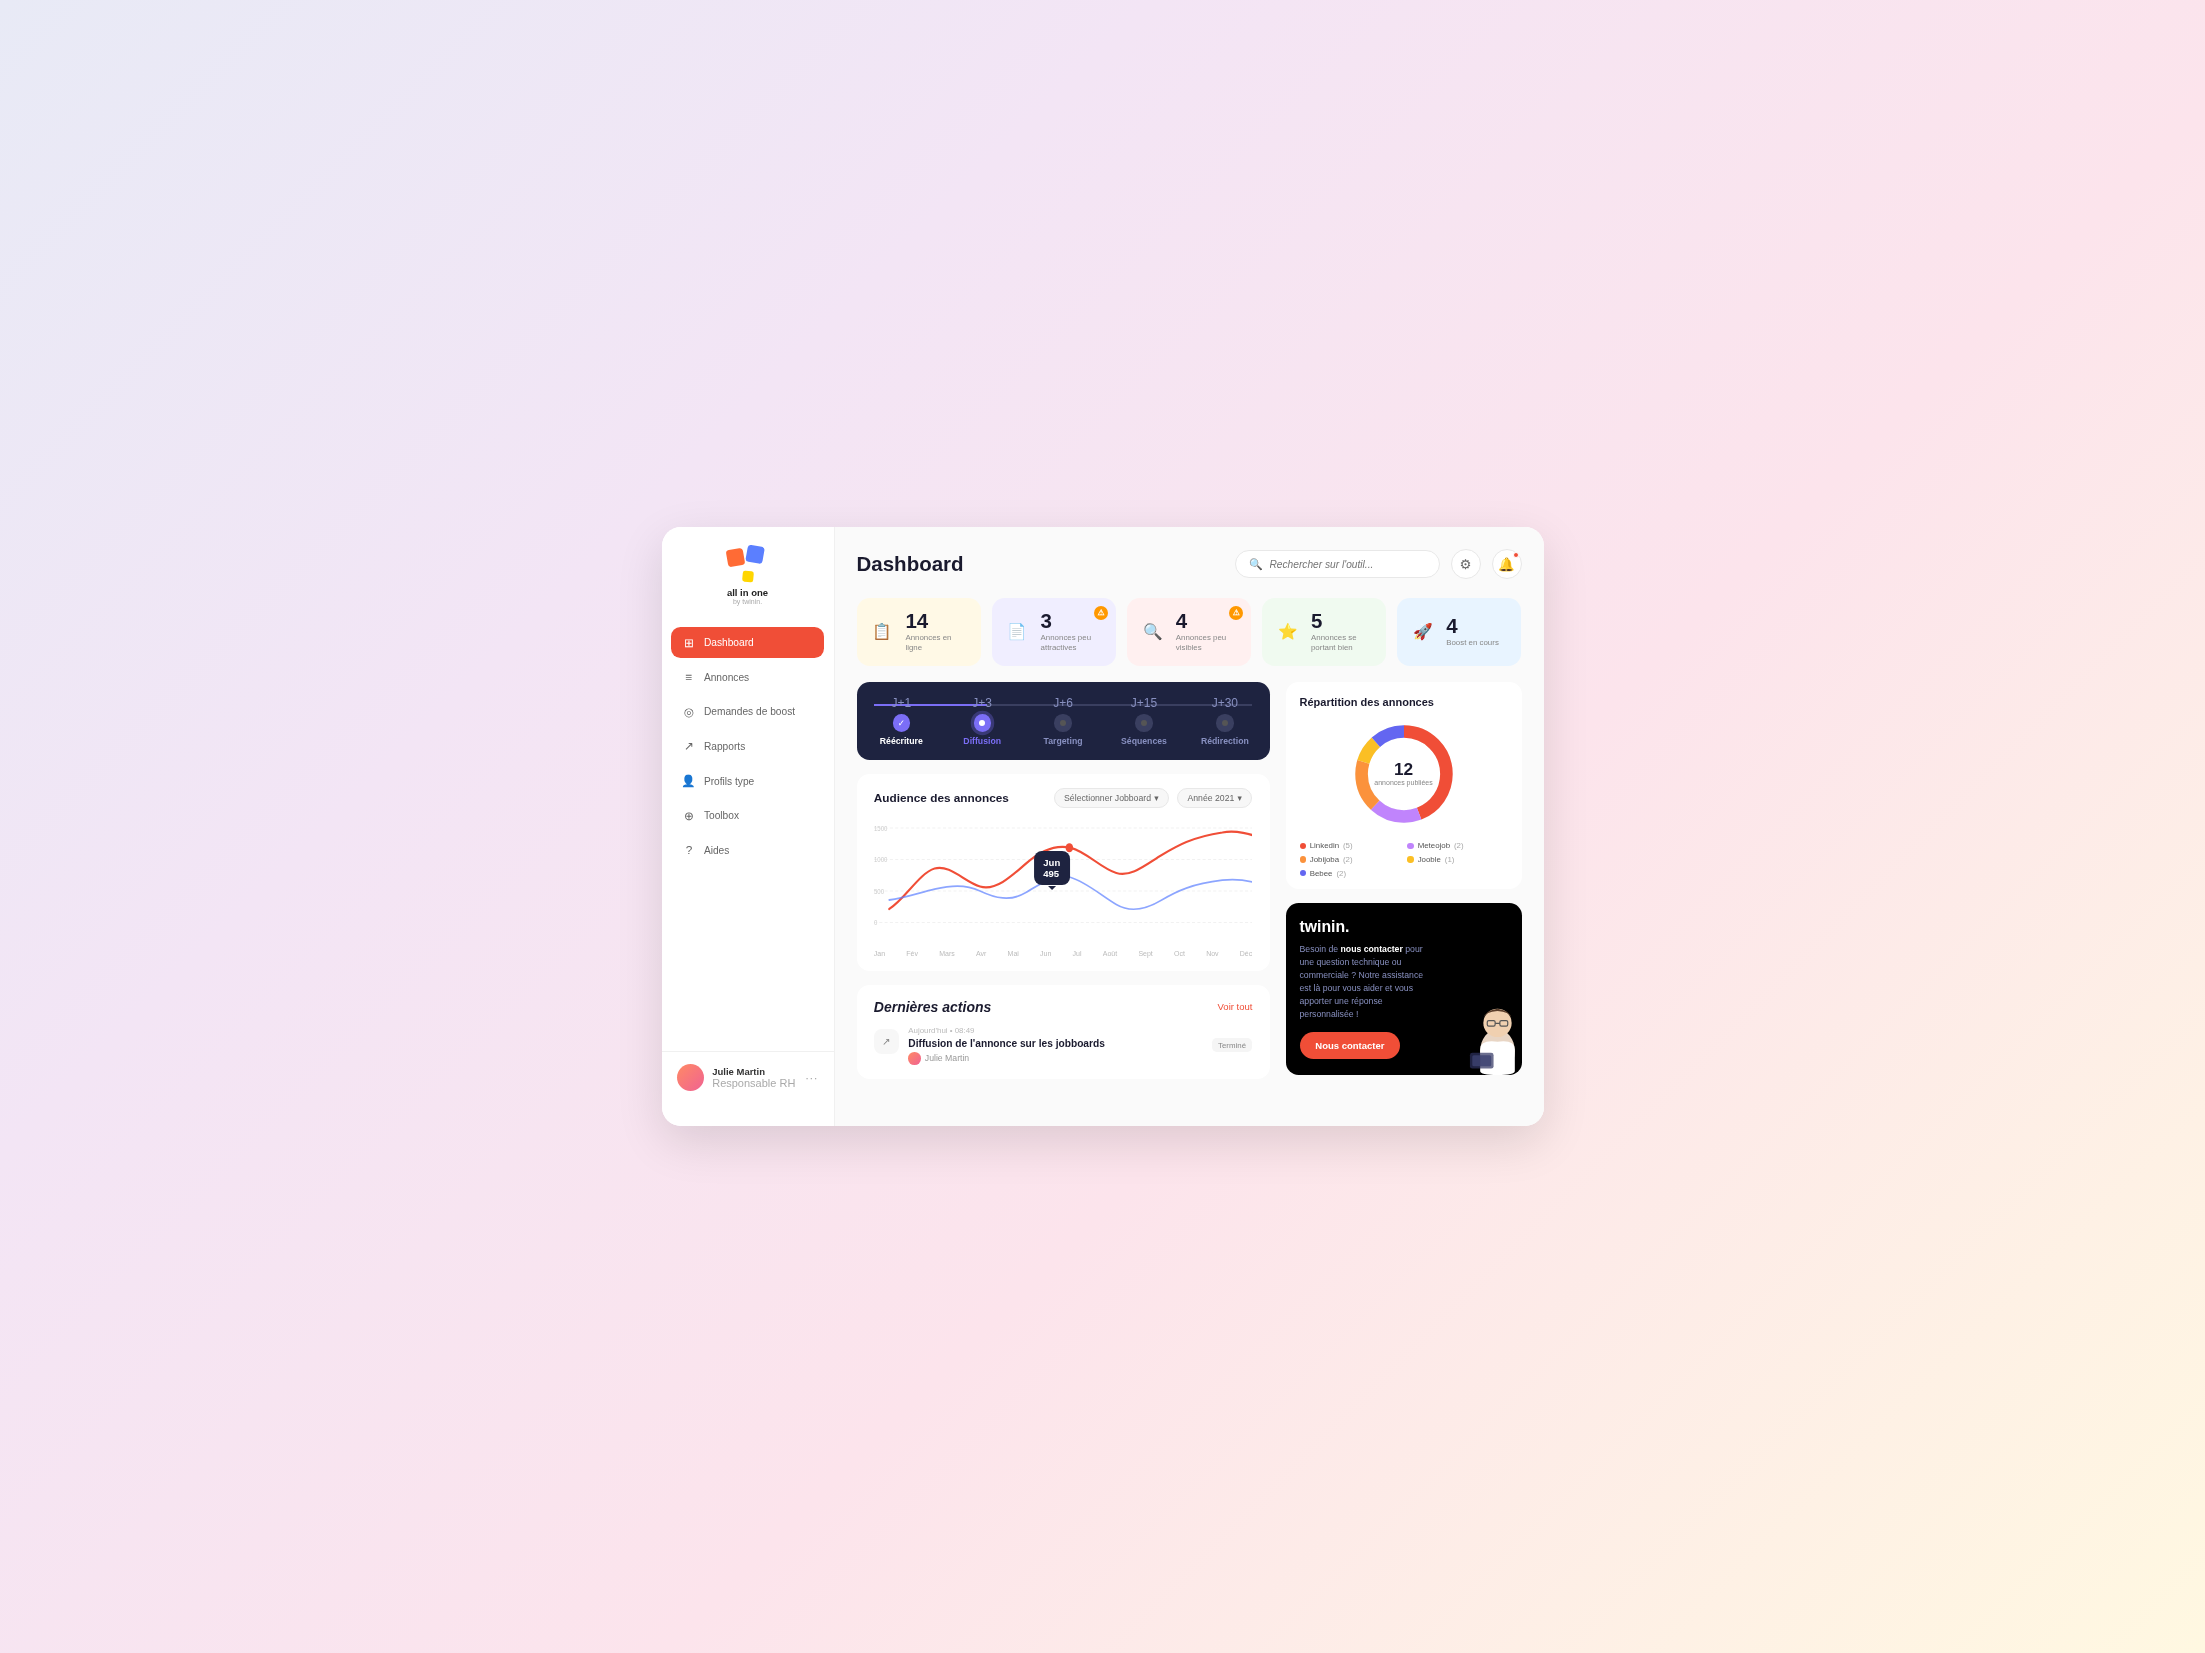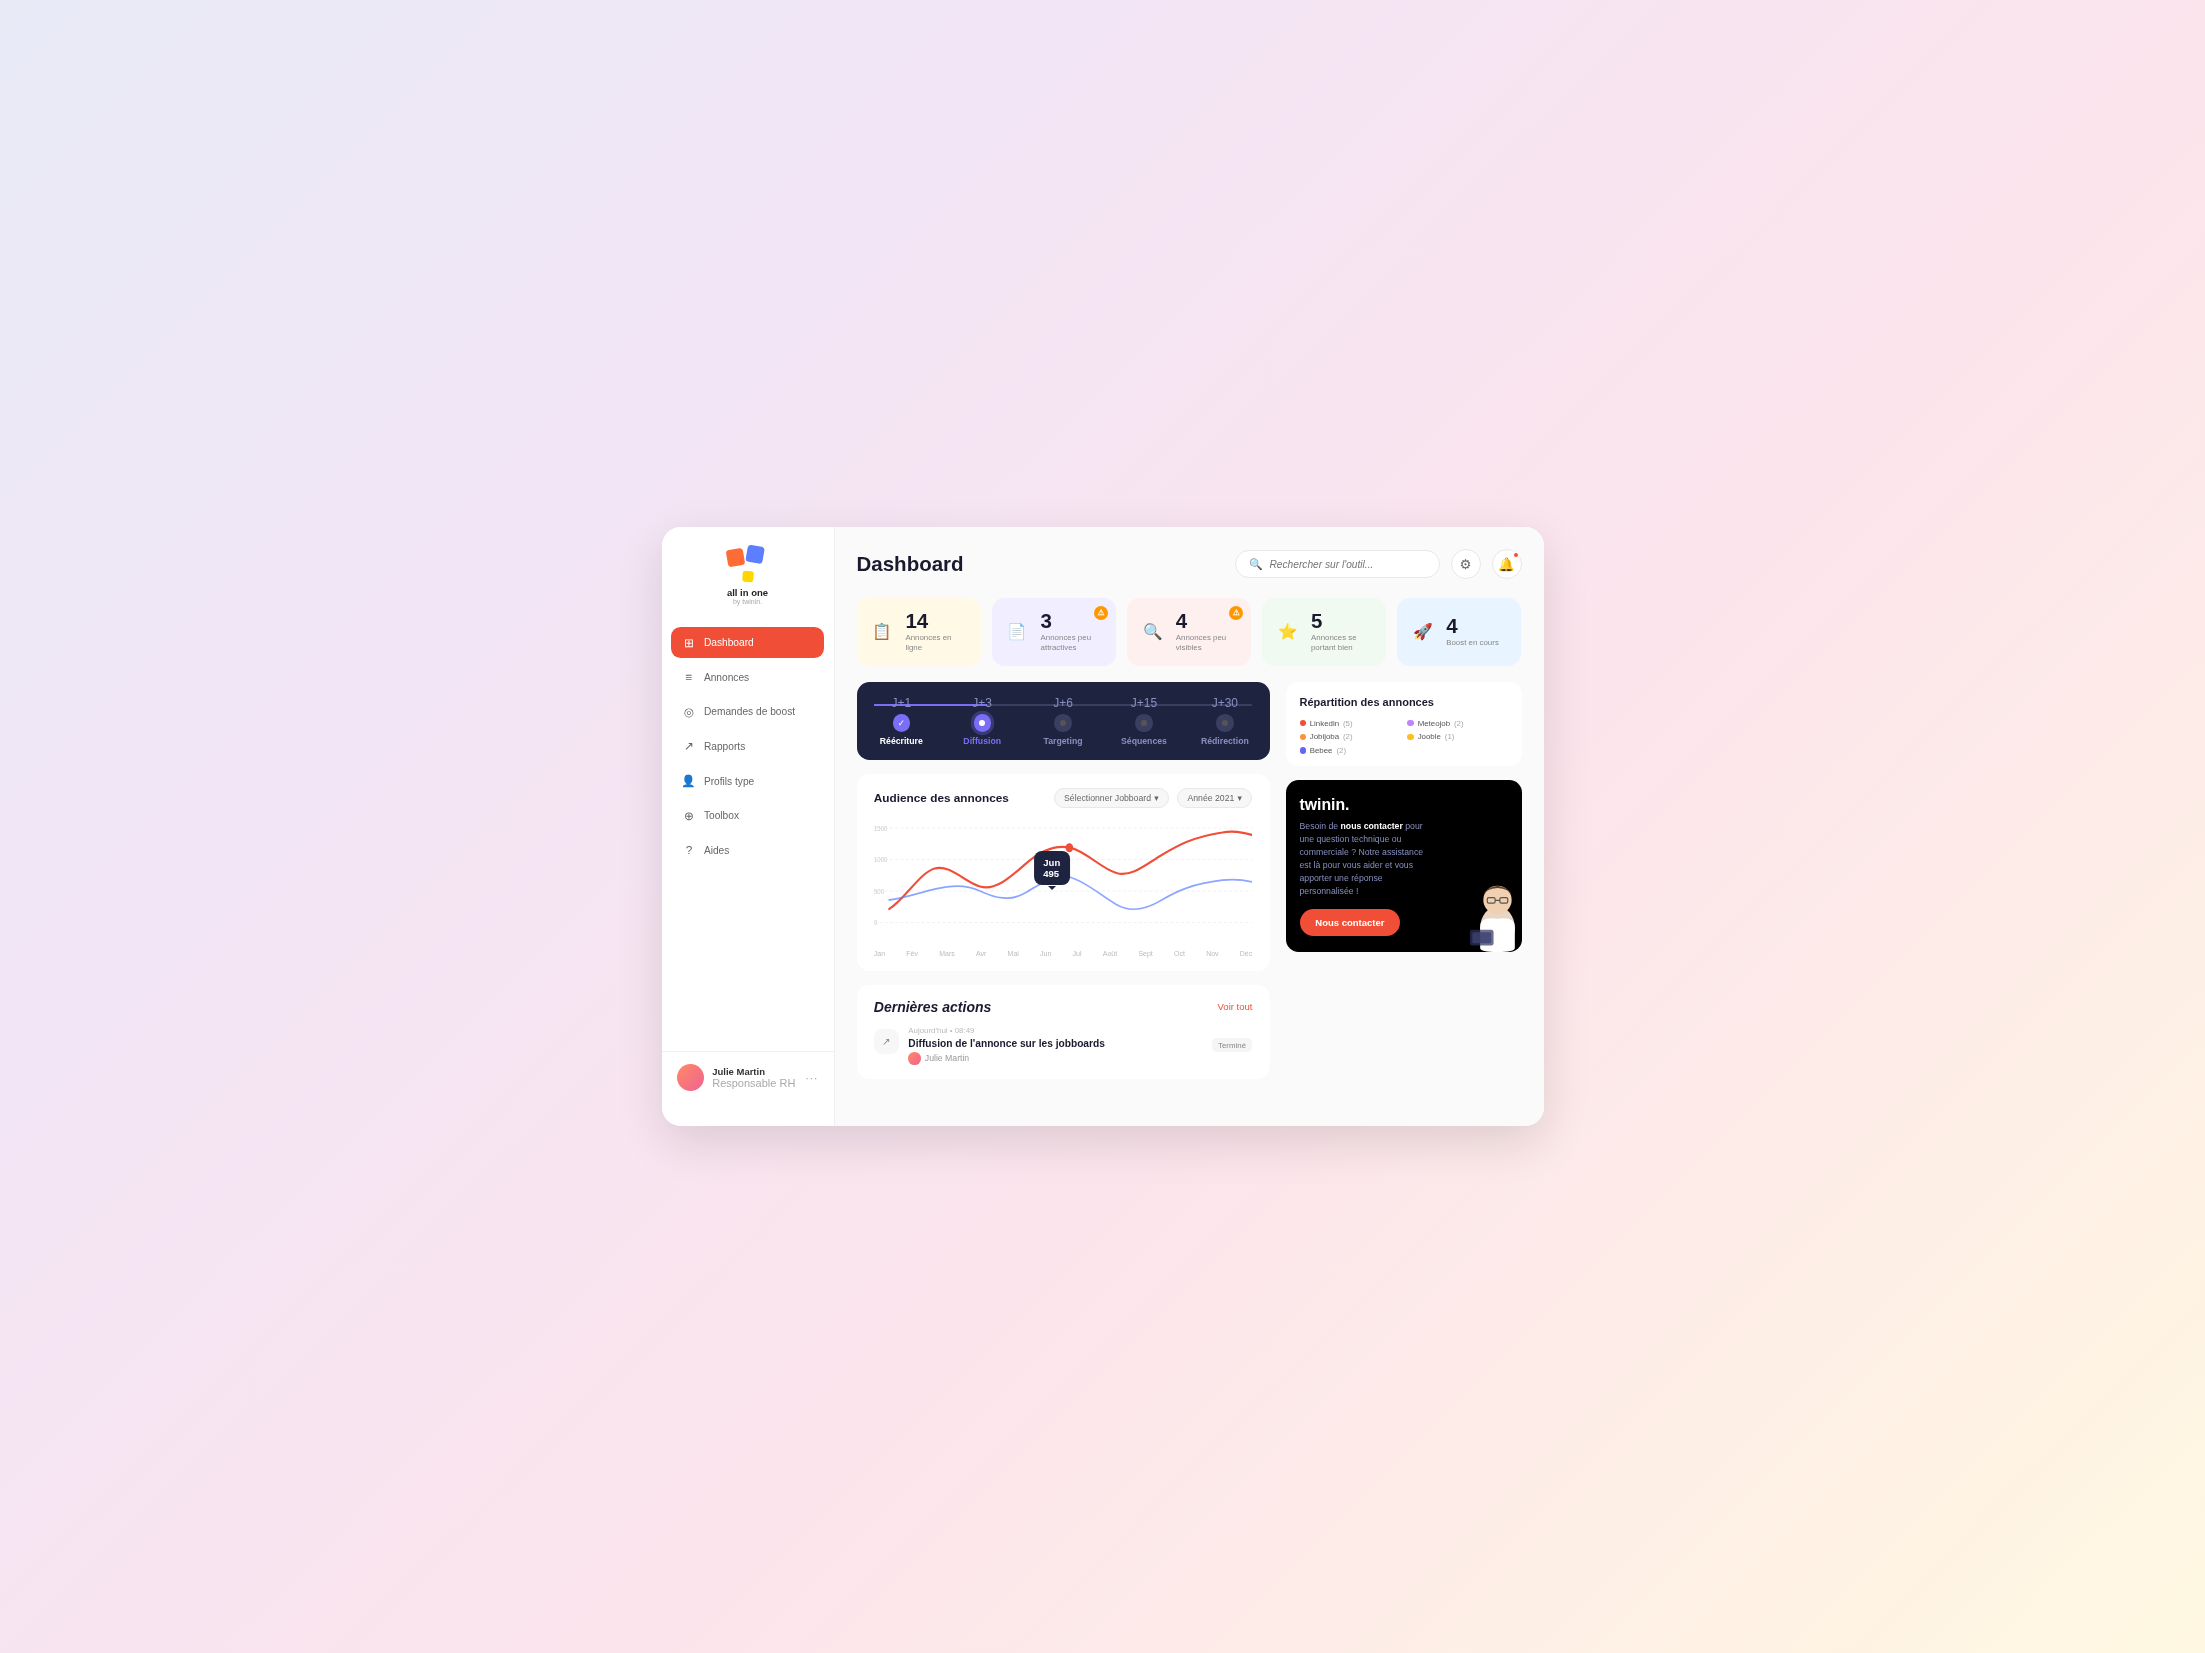--- a/index.html
+++ b/index.html
@@ -805,20 +805,40 @@
             </div>
             <div class="action-tag">Terminé</div>
           </div>
         </div>
       </div>
 
       <div class="right-col">
 
         <div class="repartition-card">
           <div class="repartition-title">Répartition des annonces</div>
+          <div class="donut-container">
+            <svg width="110" height="110" viewBox="0 0 140 140">
+
+              <circle cx="70" cy="70" r="54" fill="none" stroke="#f0f0f0" stroke-width="16"></circle>
+
+              <circle cx="70" cy="70" r="54" fill="none" stroke="#f04e37" stroke-width="16" stroke-dasharray="149.7 339.3" stroke-dashoffset="0" transform="rotate(-90 70 70)"></circle>
+
+              <circle cx="70" cy="70" r="54" fill="none" stroke="#c084fc" stroke-width="16" stroke-dasharray="60 429" stroke-dashoffset="-149.7" transform="rotate(-90 70 70)"></circle>
+
+              <circle cx="70" cy="70" r="54" fill="none" stroke="#fb923c" stroke-width="16" stroke-dasharray="60 429" stroke-dashoffset="-209.7" transform="rotate(-90 70 70)"></circle>
+
+              <circle cx="70" cy="70" r="54" fill="none" stroke="#fbbf24" stroke-width="16" stroke-dasharray="30 459" stroke-dashoffset="-269.7" transform="rotate(-90 70 70)"></circle>
+
+              <circle cx="70" cy="70" r="54" fill="none" stroke="#6366f1" stroke-width="16" stroke-dasharray="60 429" stroke-dashoffset="-299.7" transform="rotate(-90 70 70)"></circle>
+            </svg>
+            <div class="donut-center">
+              <div class="donut-num">12</div>
+              <div class="donut-label">annonces publiées</div>
+            </div>
+          </div>
           <div class="legend-grid">
             <div class="legend-item">
               <div class="legend-dot" style="background:#f04e37;"></div>
               <span>Linkedin</span>
               <span class="legend-count">(5)</span>
             </div>
             <div class="legend-item">
               <div class="legend-dot" style="background:#c084fc;"></div>
               <span>Meteojob</span>
               <span class="legend-count">(2)</span>

